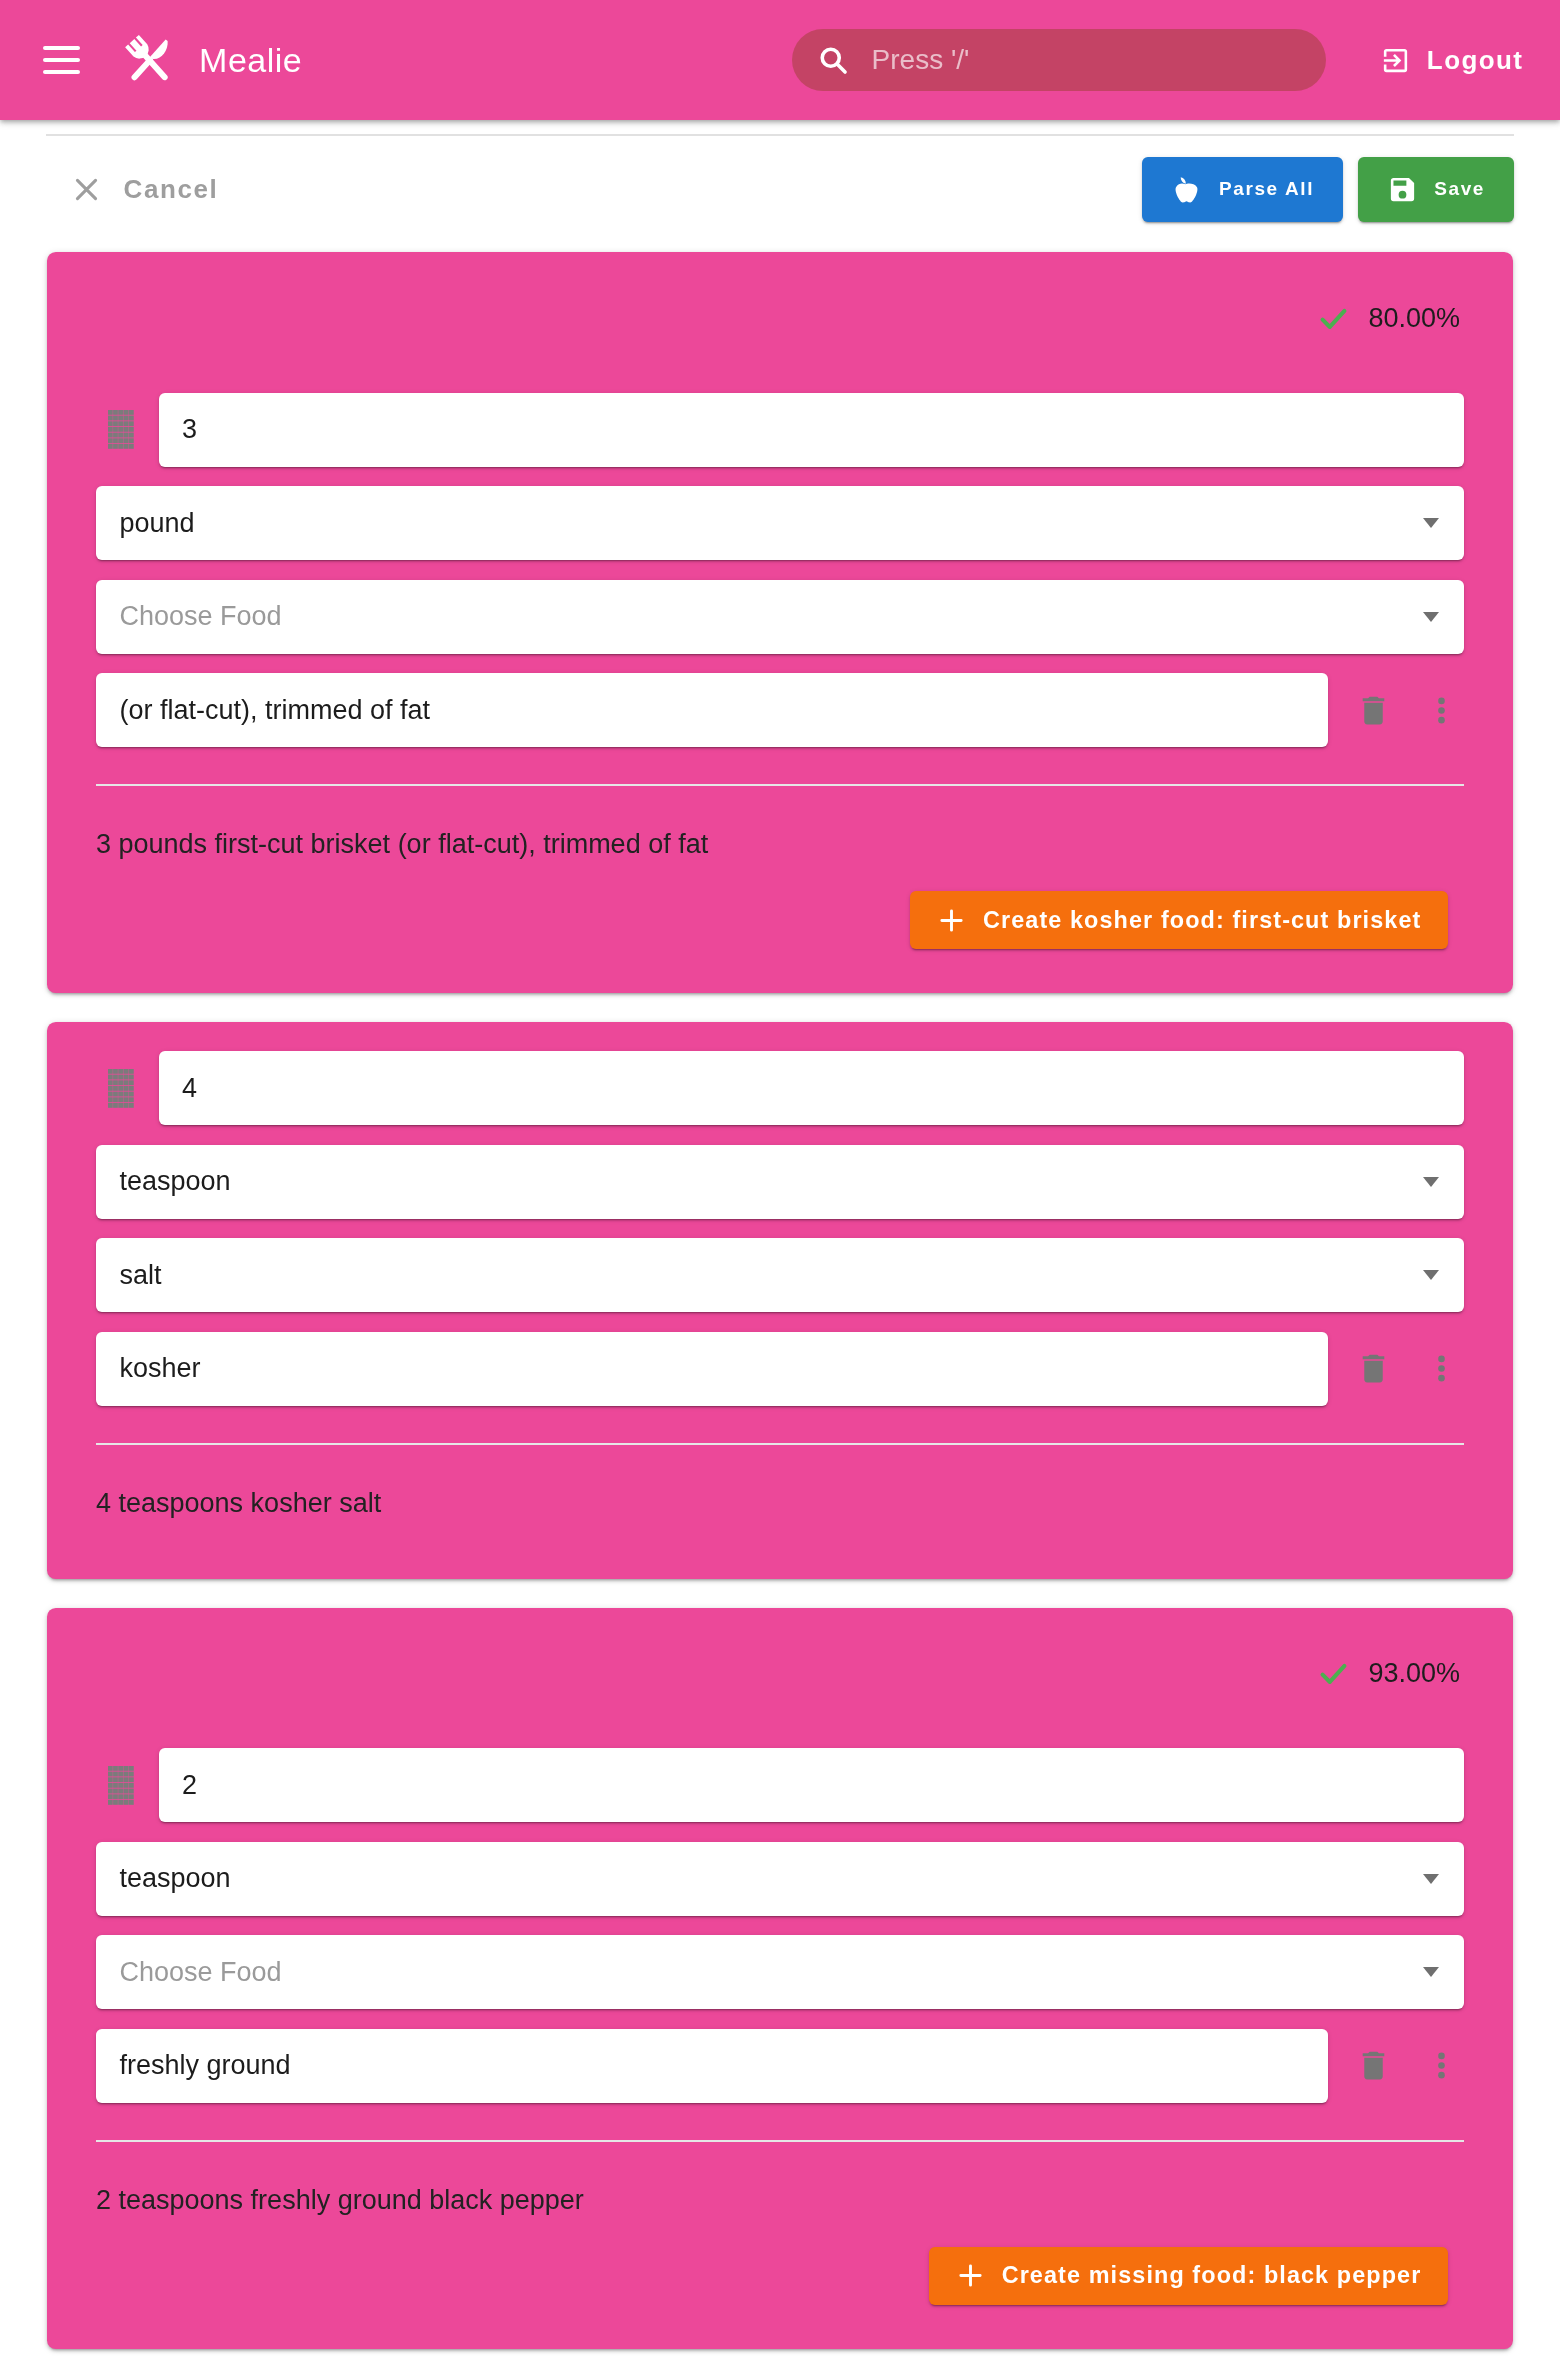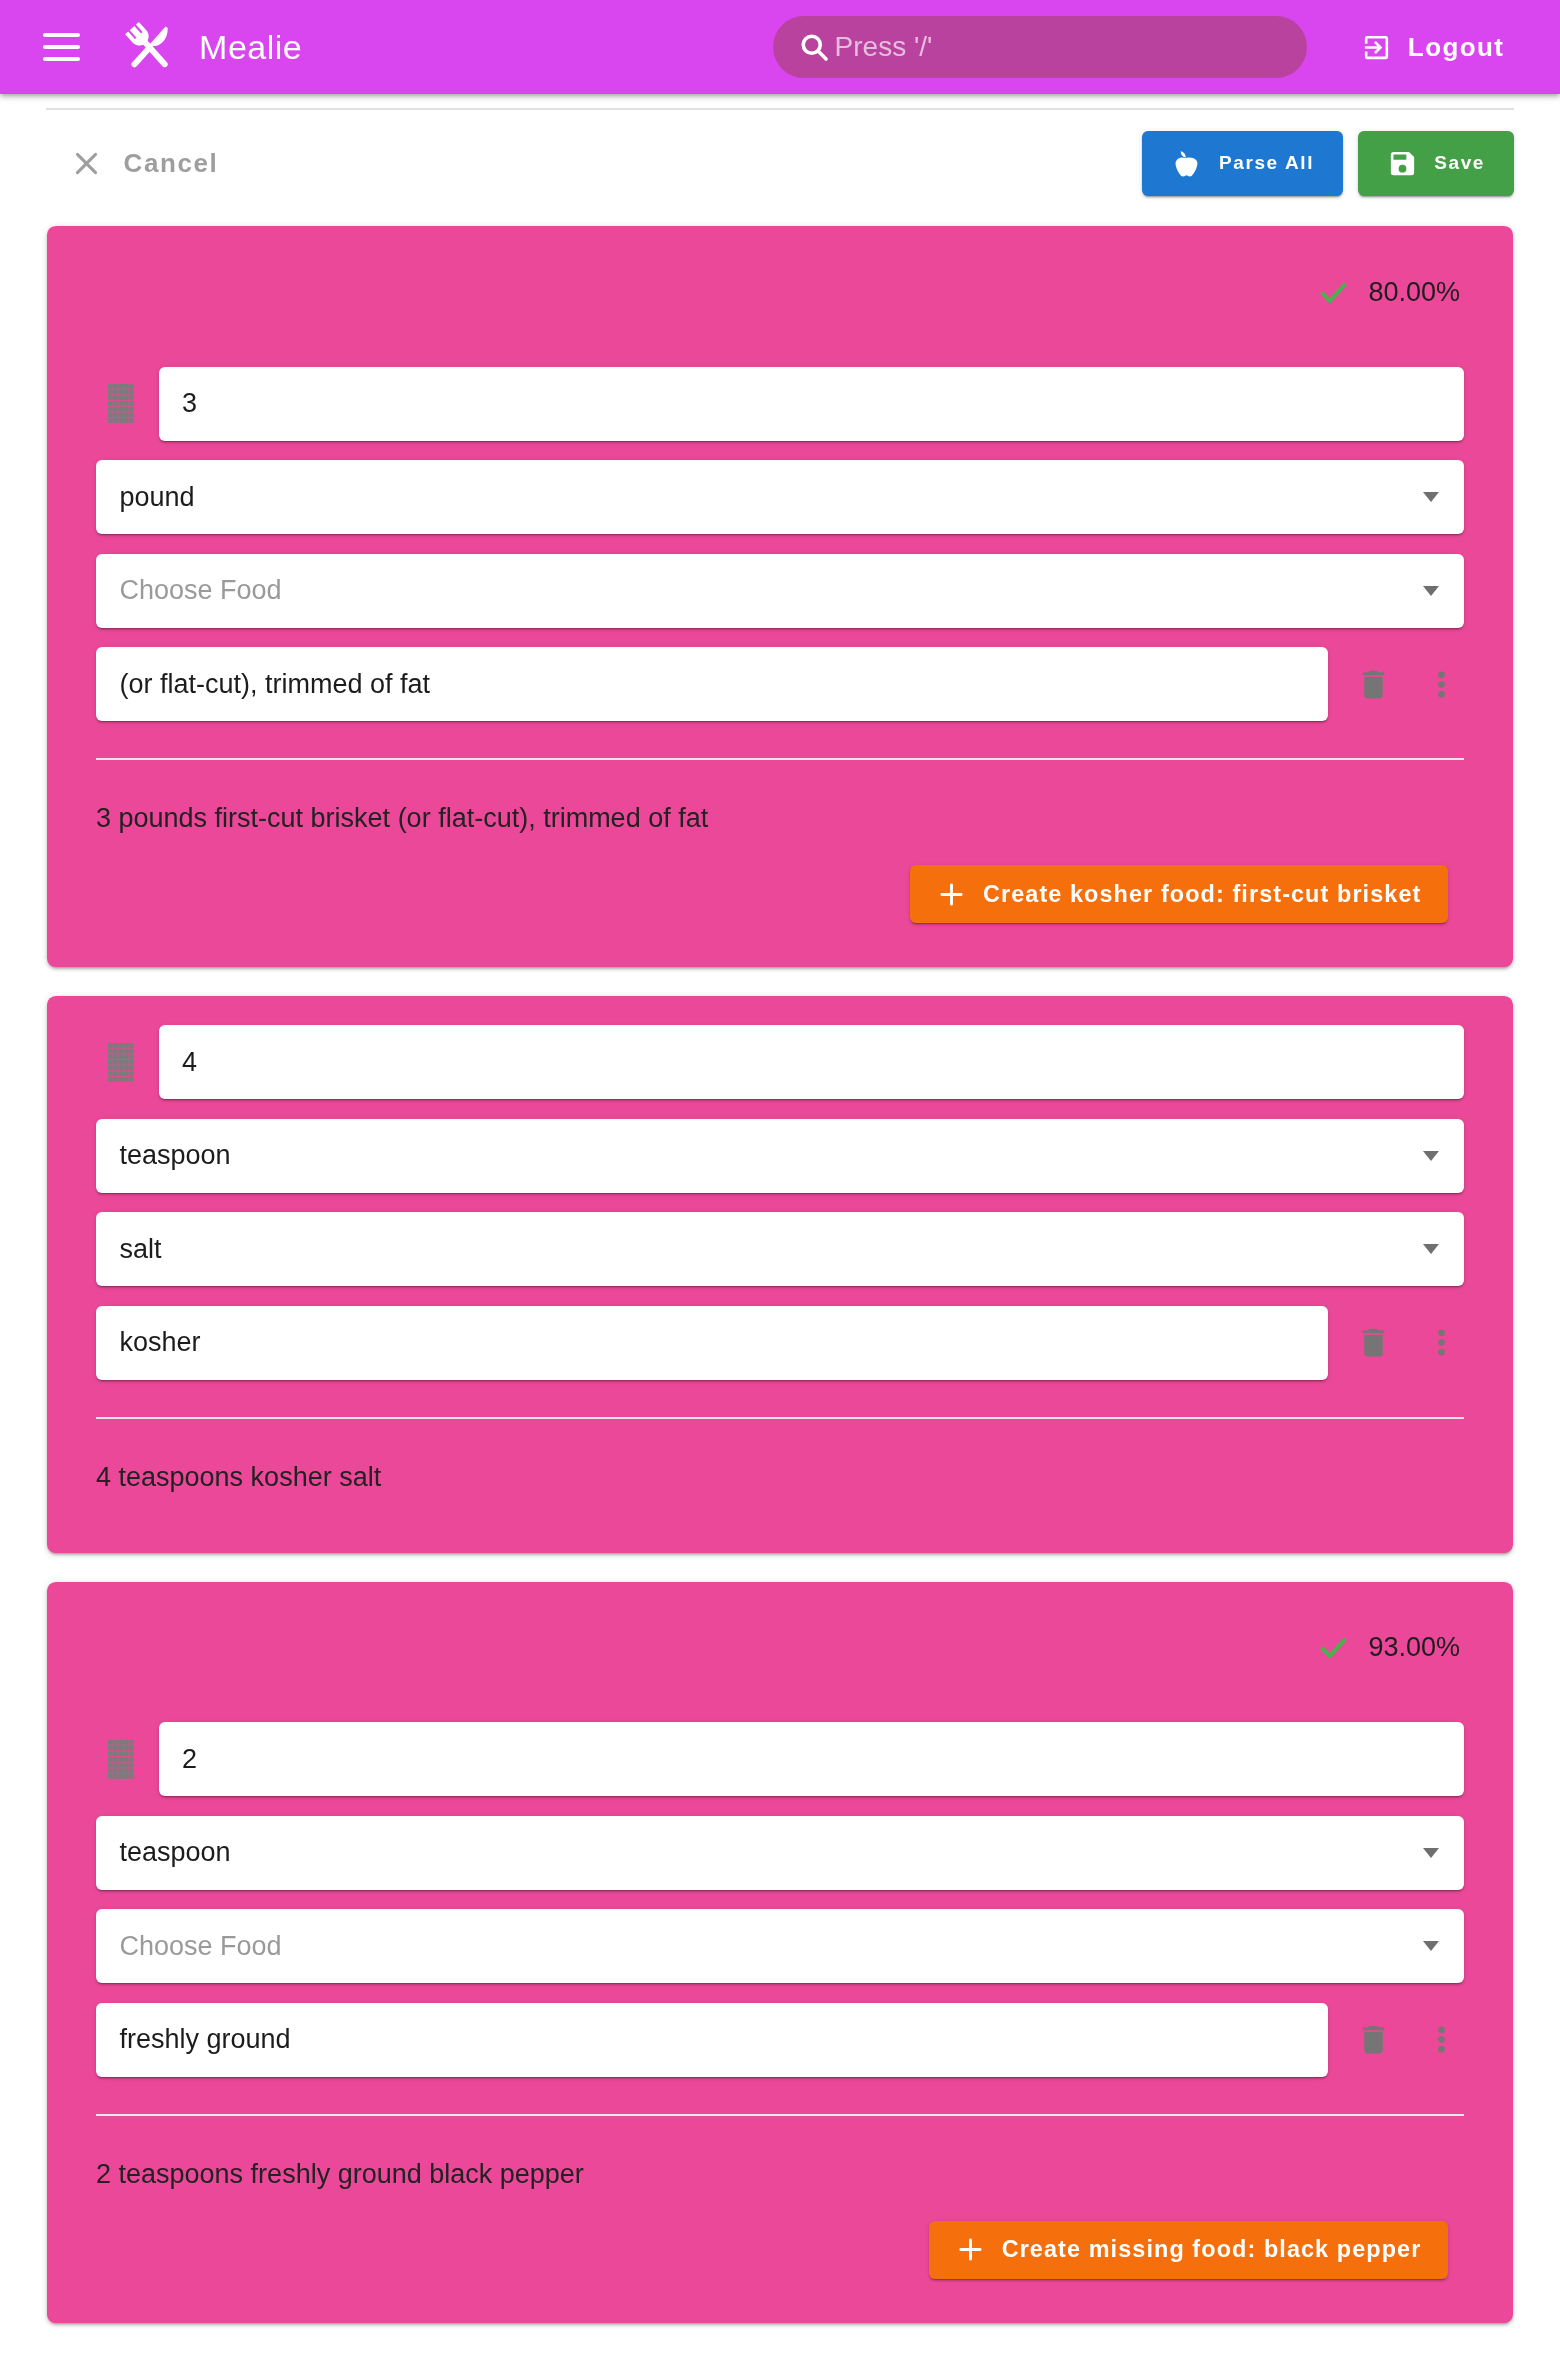--- a/index.html
+++ b/index.html
@@ -5,46 +5,46 @@
   * { box-sizing: border-box; margin: 0; padding: 0; }
   html, body { width: 1560px; height: 2360px; overflow: hidden; }
   body {
     font-family: "Liberation Sans", sans-serif;
     background: #ffffff;
     color: #1d1d1d;
   }
 
   
   .app-bar {
-    height: 94px;
-    background: #d946ef;
+    height: 120px;
+    background: #ec4899;
     display: flex;
     align-items: center;
-    padding: 0 42px 0 25px;
+    padding: 0 23px 0 25px;
     box-shadow: 0 2px 3.9px -1px rgba(0,0,0,.2), 0 3.9px 4.9px 0 rgba(0,0,0,.14), 0 1px 9.8px 0 rgba(0,0,0,.12);
     position: relative;
     z-index: 5;
   }
   .hamburger { width: 37px; height: 29px; display: flex; flex-direction: column; justify-content: space-between; cursor: pointer; margin-left: 17.6px; }
   .hamburger span { display: block; height: 4.9px; border-radius: 2px; background: #fff; }
   .logo-svg { width: 57px; height: 57px; margin-left: 41px; }
   .app-title { color: #fff; font-size: 34px; font-weight: 500; margin-left: 21.5px; letter-spacing: 0.5px; }
   .search-pill {
     margin-left: auto;
     width: 534px; height: 62px;
     background: rgba(119,60,0,.34);
     border-radius: 31px;
     display: flex; align-items: center;
     padding: 0 25px;
     cursor: text;
   }
   .search-pill svg { width: 33px; height: 33px; flex: 0 0 auto; }
   .search-input {
     background: transparent; border: none; outline: none;
-    color: #fff; font-size: 28px; margin-left: 4px; width: 100%;
+    color: #fff; font-size: 28px; margin-left: 22px; width: 100%;
     font-family: "Liberation Sans", sans-serif;
   }
   .search-input::placeholder { color: rgba(255,255,255,.65); }
   .logout-btn {
     display: flex; align-items: center; gap: 15.6px;
     color: #fff; font-size: 26px; font-weight: bold; letter-spacing: 1.4px;
     background: transparent; border: none; cursor: pointer;
     margin-left: 41px; padding: 9.8px 13.7px; border-radius: 5.9px;
     font-family: "Liberation Sans", sans-serif;
   }

